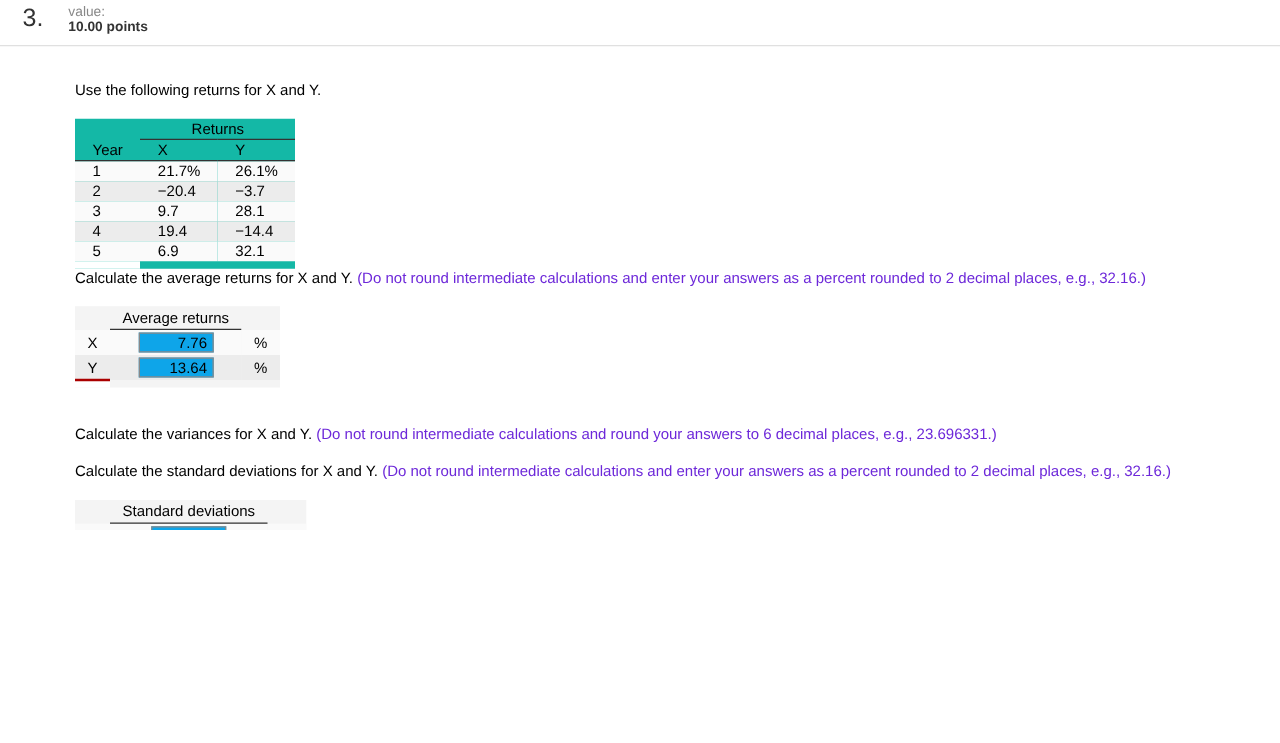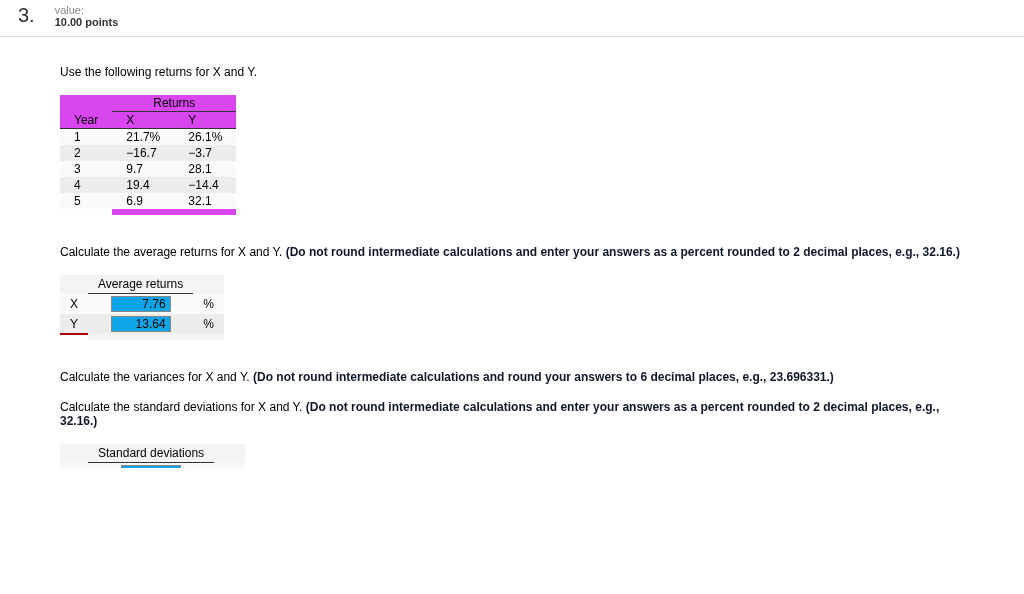--- a/index.html
+++ b/index.html
@@ -22,26 +22,25 @@
       color: #333;
       margin-right: 20px;
     }
     .value-block { font-size: 11px; color: #333; }
     .value-label { color: #888; }
     .content {
       padding: 28px 0 0 60px;
       max-width: 960px;
     }
     .instruction { margin-bottom: 16px; }
-    .instruction .red { color: #0f172a; font-weight: bold; }
+    .instruction .red { color: #6d28d9; font-weight: normal; }
     .bold { font-weight: bold; }
     .data-table {
       border-collapse: collapse;
-      margin-bottom: 30px;
-      background: #d946ef;
+      background: #14b8a6;
     }
     .data-table td, .data-table th {
       font-size: 12px;
       padding: 1px 14px;
       border: none;
       font-weight: normal;
     }
     .data-table .hdr {
       border-bottom: 1px solid #333;
     }
@@ -121,21 +120,21 @@
       <td class="hdr">X</td>
       <td class="hdr">Y</td>
     </tr>
     <tr class="plain">
           <td>1</td>
           <td>21.7%</td>
           <td>26.1%</td>
         </tr>
     <tr class="alt">
           <td>2</td>
-          <td>−16.7</td>
+          <td>−20.4</td>
           <td>−3.7</td>
         </tr>
     <tr class="plain">
           <td>3</td>
           <td>9.7</td>
           <td>28.1</td>
         </tr>
     <tr class="alt">
           <td>4</td>
           <td>19.4</td>

